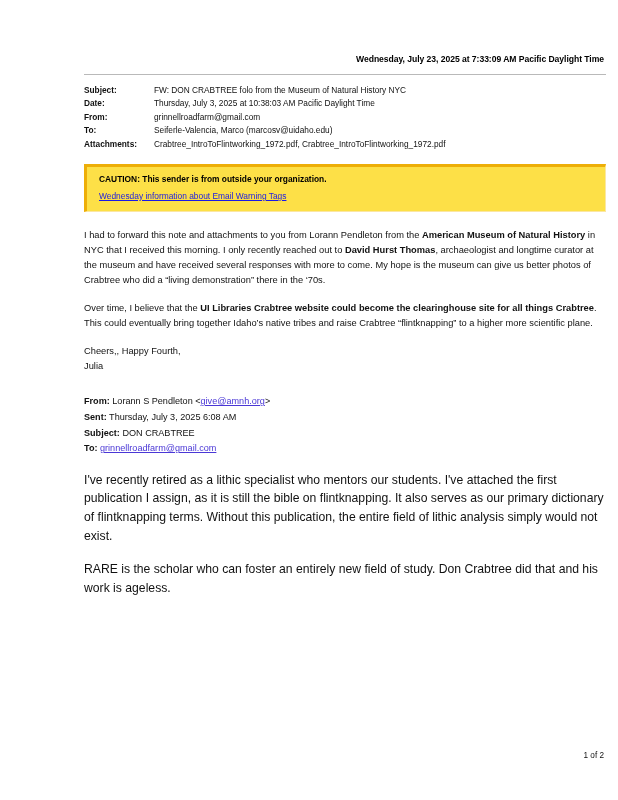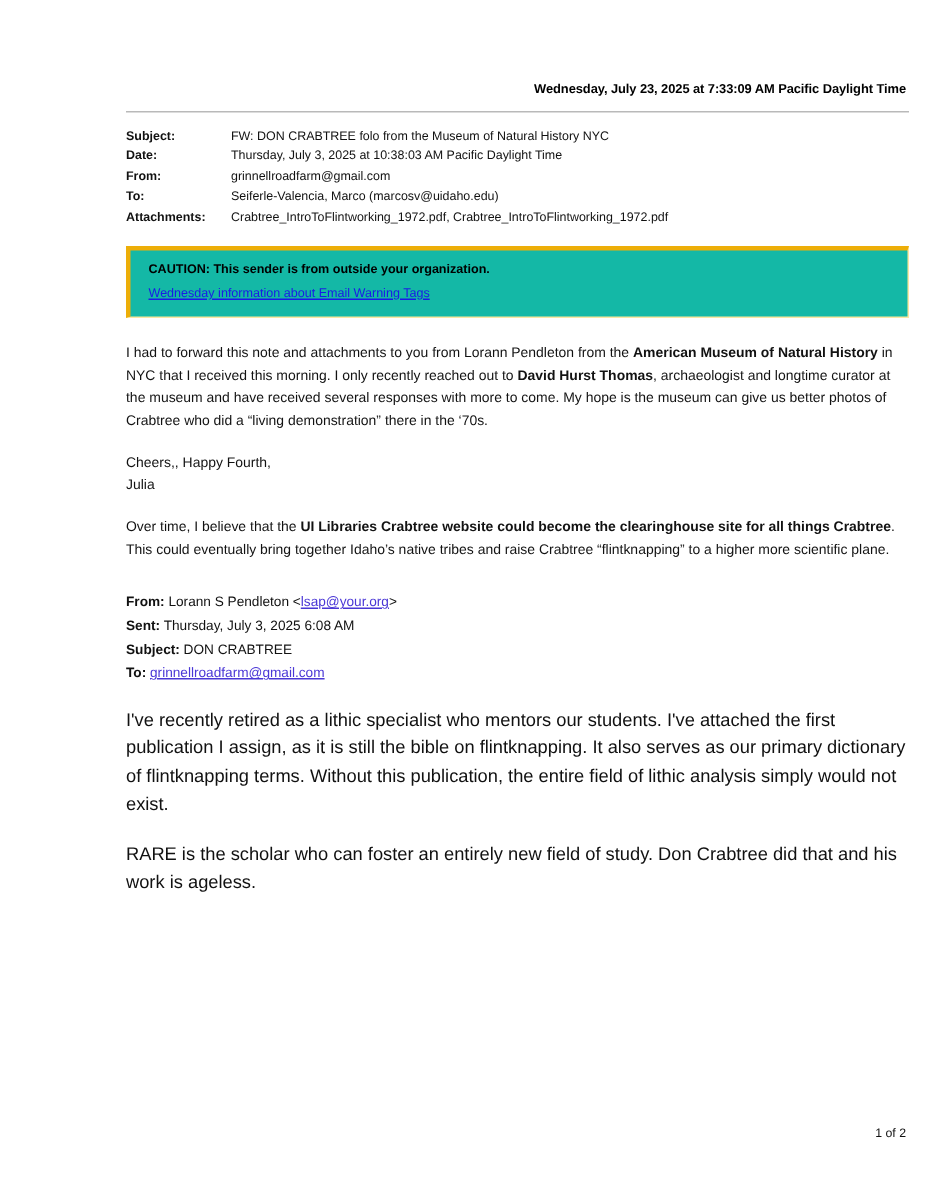--- a/index.html
+++ b/index.html
@@ -60,21 +60,21 @@
     width: 64px;
     padding-right: 6px !important;
   }
   .hf-value {
     font-weight: normal;
   }
 
   
   .caution-banner {
     margin-top: 14px;
-    background: #14b8a6;
+    background: #fde047;
     border-top: 3px solid #edae08;
     border-left: 3px solid #edae08;
     border-right: 1px solid #fbe7a2;
     border-bottom: 1px solid #fbe7a2;
     padding: 7px 10px 8px 12px;
     box-sizing: border-box;
   }
   .caution-title {
     font-size: 8.4px;
     font-weight: bold;
@@ -180,30 +180,30 @@
 
   <div class="caution-banner">
     <div class="caution-title">CAUTION: This sender is from outside your organization.</div>
     <span class="caution-link">Wednesday information about Email Warning Tags</span>
   </div>
 
   <div class="fwd-body">
 
     <p style="margin-top:13px"><span>I had to forward this note and attachments to you from Lorann Pendleton from the </span><b>American Museum of Natural History</b><span> in NYC that I received this morning. I only recently reached out to </span><b>David Hurst Thomas</b><span>, archaeologist and longtime curator at the museum and have received several responses with more to come. My hope is the museum can give us better photos of Crabtree who did a “living demonstration” there in the ‘70s.</span></p>
 
+    <p><span>Over time, I believe that the </span><b>UI Libraries Crabtree website could become the clearinghouse site for all things Crabtree</b><span>. This could eventually bring together Idaho’s native tribes and raise Crabtree “flintknapping” to a higher more scientific plane.</span></p>
+
     <p>
       <span>Cheers,, Happy Fourth,</span><br>
       <span>Julia</span>
     </p>
-
-    <p><span>Over time, I believe that the </span><b>UI Libraries Crabtree website could become the clearinghouse site for all things Crabtree</b><span>. This could eventually bring together Idaho’s native tribes and raise Crabtree “flintknapping” to a higher more scientific plane.</span></p>
   </div>
 
   <div class="quoted-header">
-    <div><span class="q-label">From:</span> <span>Lorann S Pendleton &lt;</span><span class="mail-link">lsap@your.org</span><span>&gt;</span></div>
+    <div><span class="q-label">From:</span> <span>Lorann S Pendleton &lt;</span><span class="mail-link">give@amnh.org</span><span>&gt;</span></div>
     <div><span class="q-label">Sent:</span> <span>Thursday, July 3, 2025 6:08 AM</span></div>
     <div><span class="q-label">Subject:</span> <span>DON CRABTREE</span></div>
     <div><span class="q-label">To:</span> <span class="mail-link">grinnellroadfarm@gmail.com</span></div>
   </div>
 
   <div class="quoted-body">
     <p>I've recently retired as a lithic specialist who mentors our students. I've attached the first publication I assign, as it is still the bible on flintknapping. It also serves as our primary dictionary of flintknapping terms. Without this publication, the entire field of lithic analysis simply would not exist.</p>
     <p>RARE is the scholar who can foster an entirely new field of study. Don Crabtree did that and his work is ageless.</p>
   </div>
 

